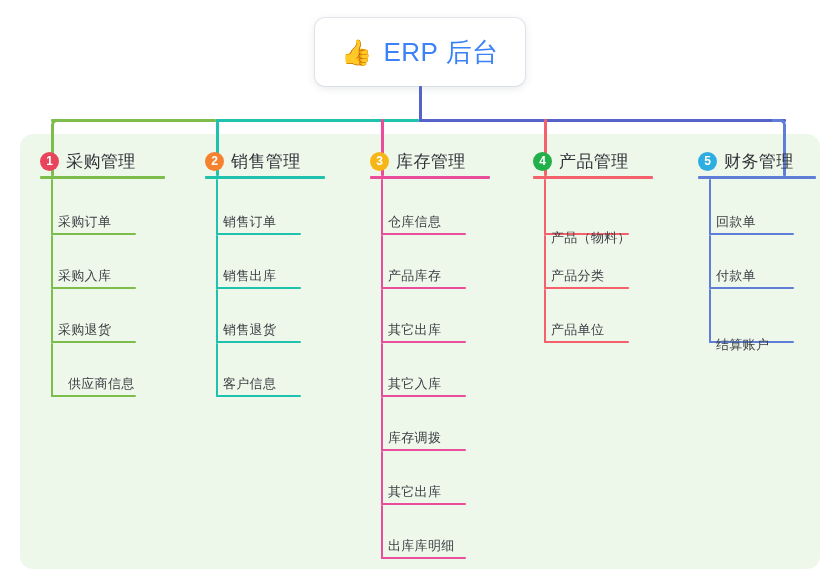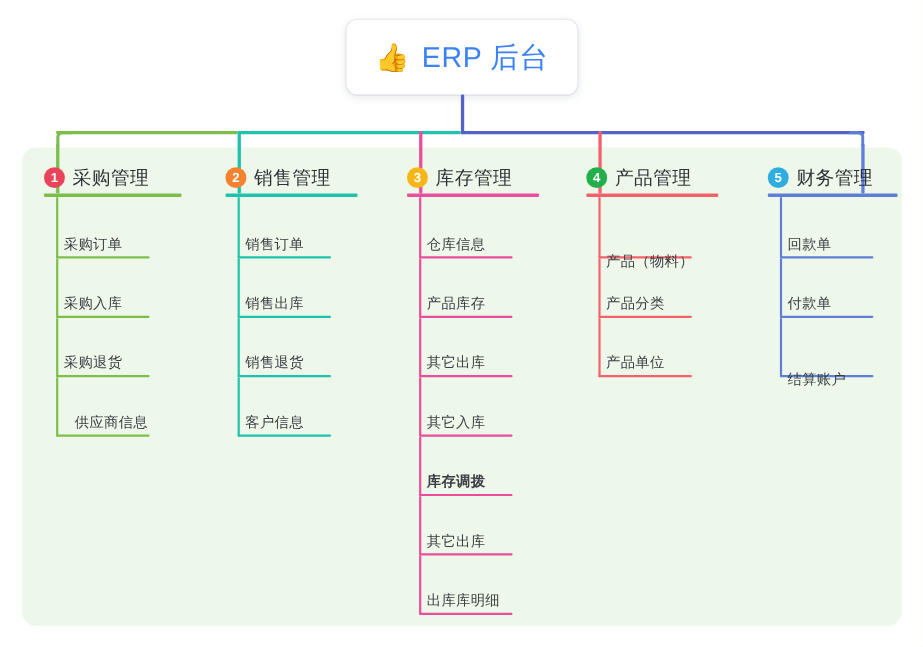--- a/index.html
+++ b/index.html
@@ -154,21 +154,21 @@
         <div class="leaf-underline" style="left: 381px; top: 287px; width: 85px; background: rgb(234, 77, 155);"></div>
         <div class="leaf-label" style="left: 388px; top: 267px;">产品库存</div>
         <div class="leaf-stem" style="left: 381px; top: 289px; height: 54px; background: rgb(234, 77, 155);"></div>
         <div class="leaf-underline" style="left: 381px; top: 341px; width: 85px; background: rgb(234, 77, 155);"></div>
         <div class="leaf-label" style="left: 388px; top: 321px;">其它出库</div>
         <div class="leaf-stem" style="left: 381px; top: 343px; height: 54px; background: rgb(234, 77, 155);"></div>
         <div class="leaf-underline" style="left: 381px; top: 395px; width: 85px; background: rgb(234, 77, 155);"></div>
         <div class="leaf-label" style="left: 388px; top: 375px;">其它入库</div>
         <div class="leaf-stem" style="left: 381px; top: 397px; height: 54px; background: rgb(234, 77, 155);"></div>
         <div class="leaf-underline" style="left: 381px; top: 449px; width: 85px; background: rgb(234, 77, 155);"></div>
-        <div class="leaf-label" style="left: 388px; top: 429px; font-weight: bold;">库存调拨</div>
+        <div class="leaf-label" style="left: 388px; top: 429px;">库存调拨</div>
         <div class="leaf-stem" style="left: 381px; top: 451px; height: 54px; background: rgb(234, 77, 155);"></div>
         <div class="leaf-underline" style="left: 381px; top: 503px; width: 85px; background: rgb(234, 77, 155);"></div>
         <div class="leaf-label" style="left: 388px; top: 483px;">其它出库</div>
         <div class="leaf-stem" style="left: 381px; top: 505px; height: 54px; background: rgb(234, 77, 155);"></div>
         <div class="leaf-underline" style="left: 381px; top: 557px; width: 85px; background: rgb(234, 77, 155);"></div>
         <div class="leaf-label" style="left: 388px; top: 537px;">出库库明细</div>
       </div>
       <div class="branch" style="left: 0px;">
         <div class="branch-head" style="left: 533px; top: 150px;">
           <div class="badge" style="background: rgb(34, 176, 75);">4</div>

